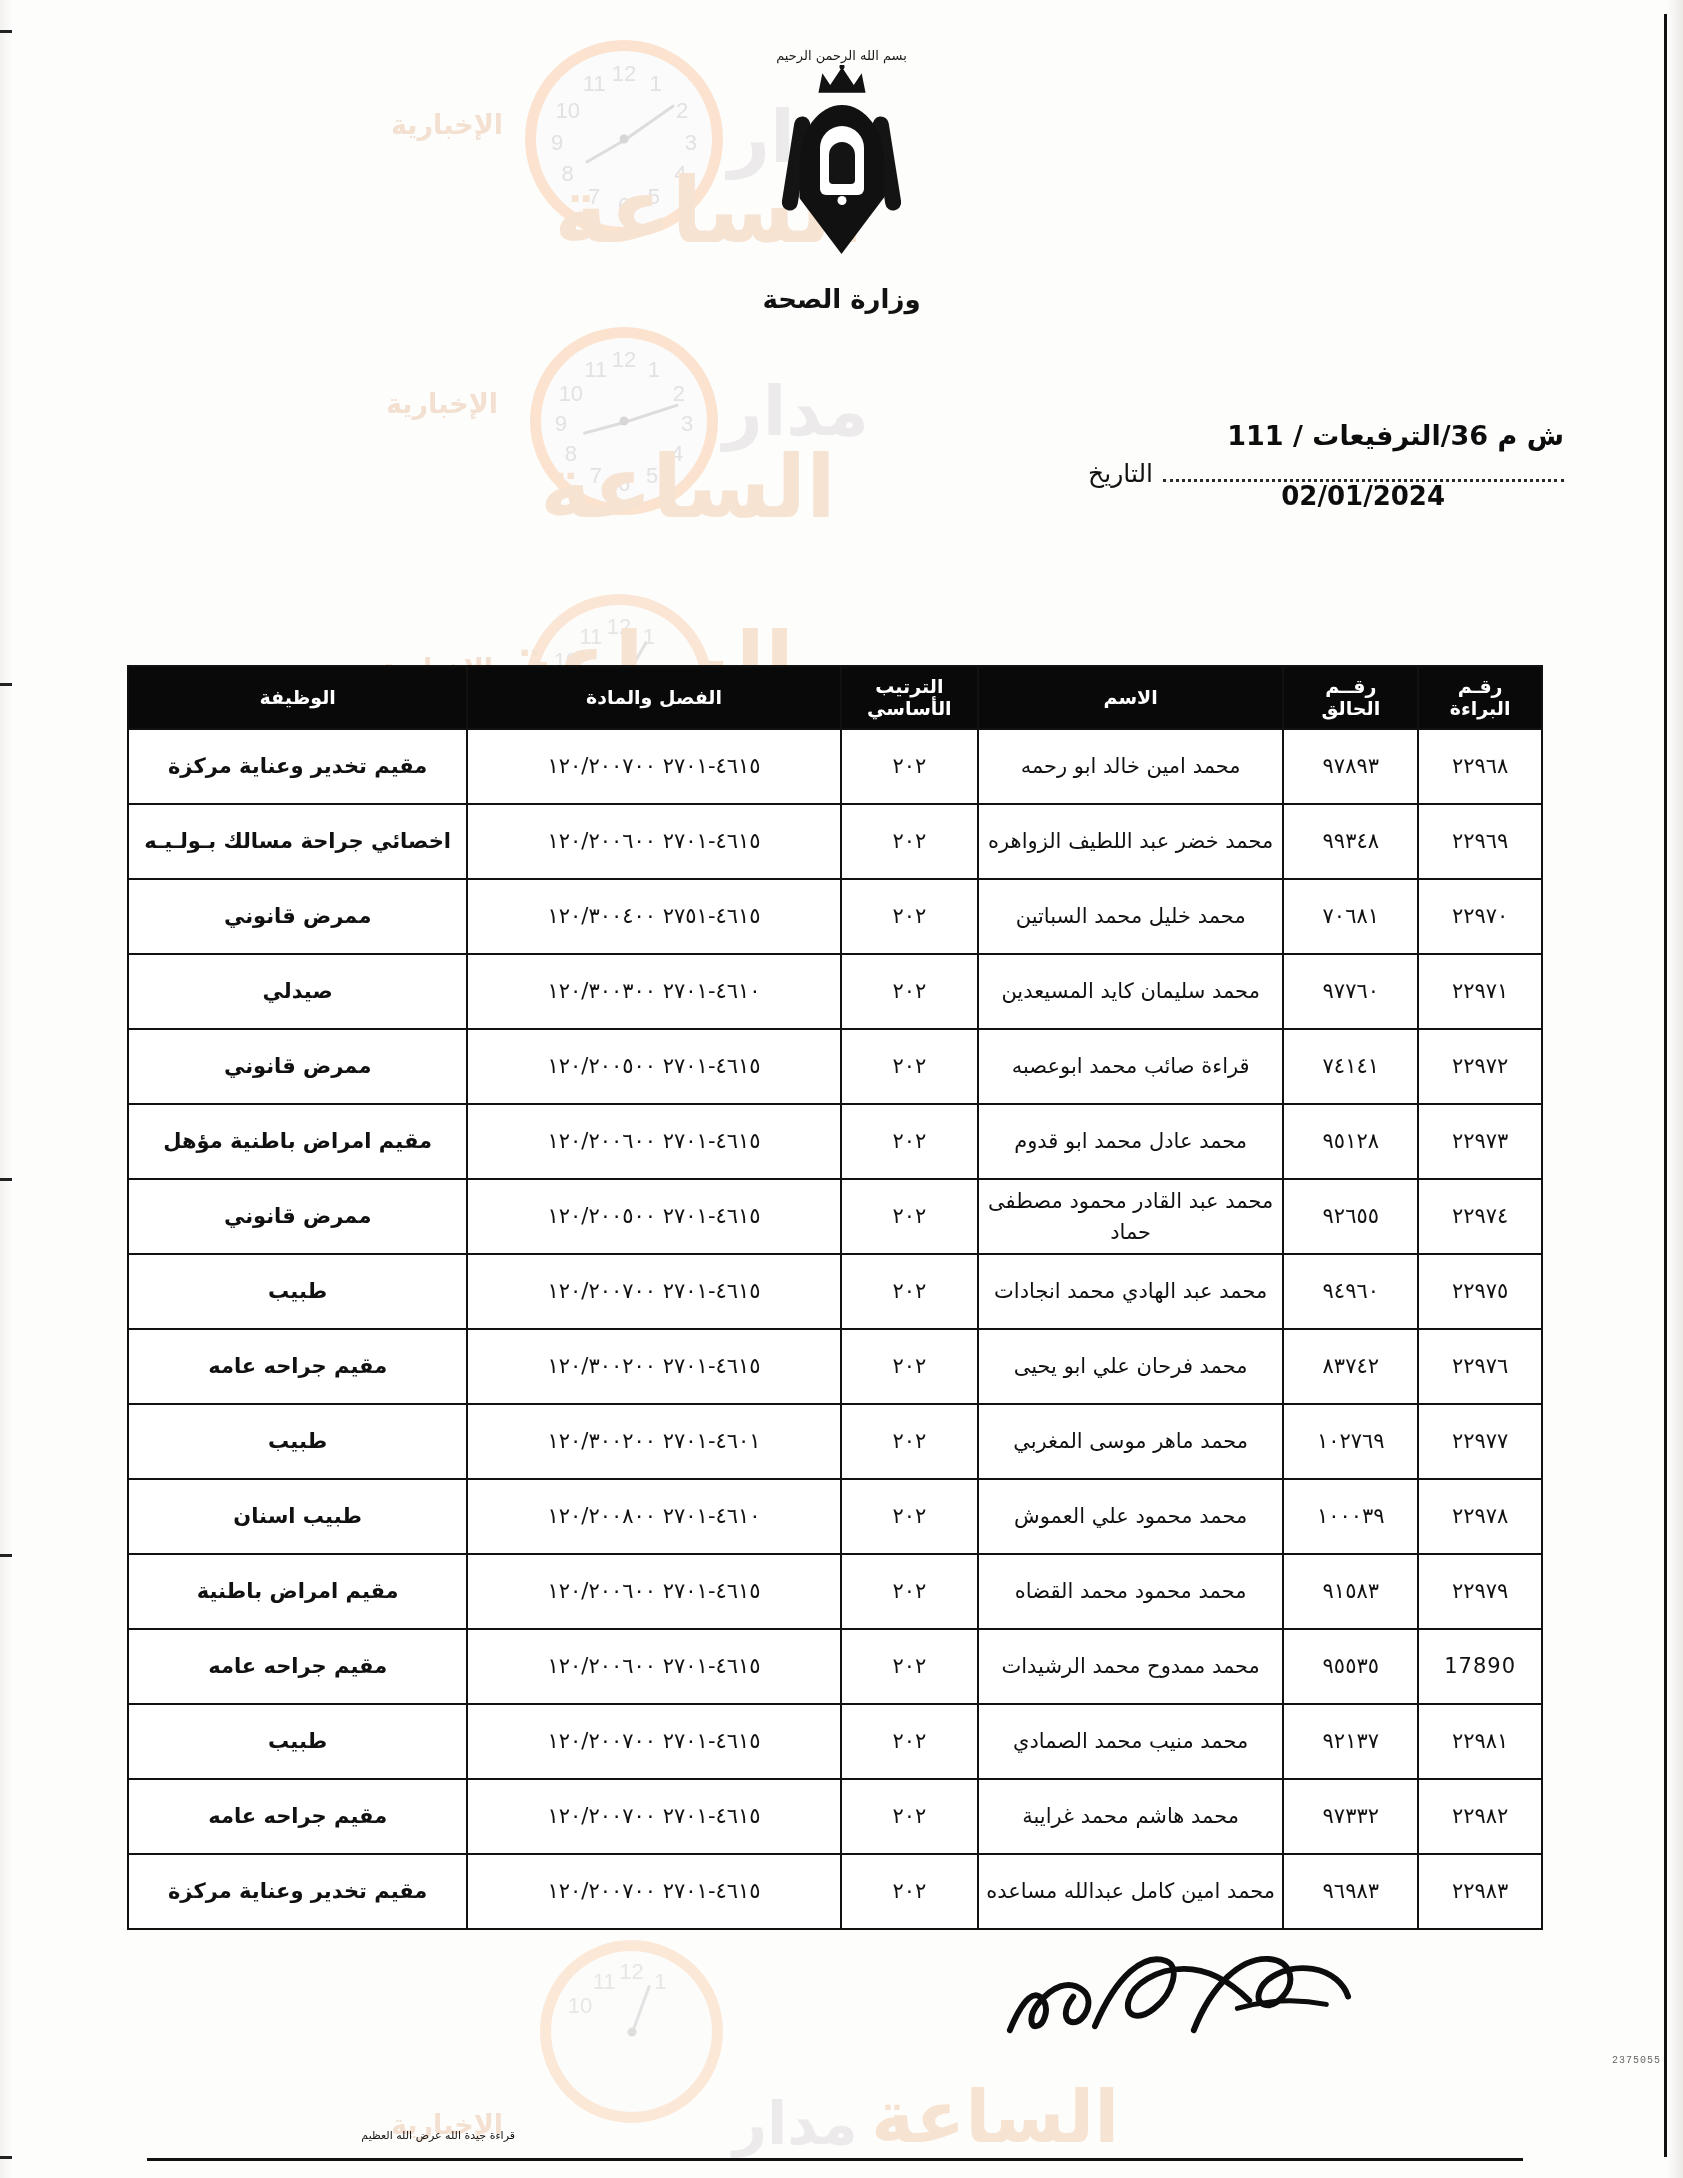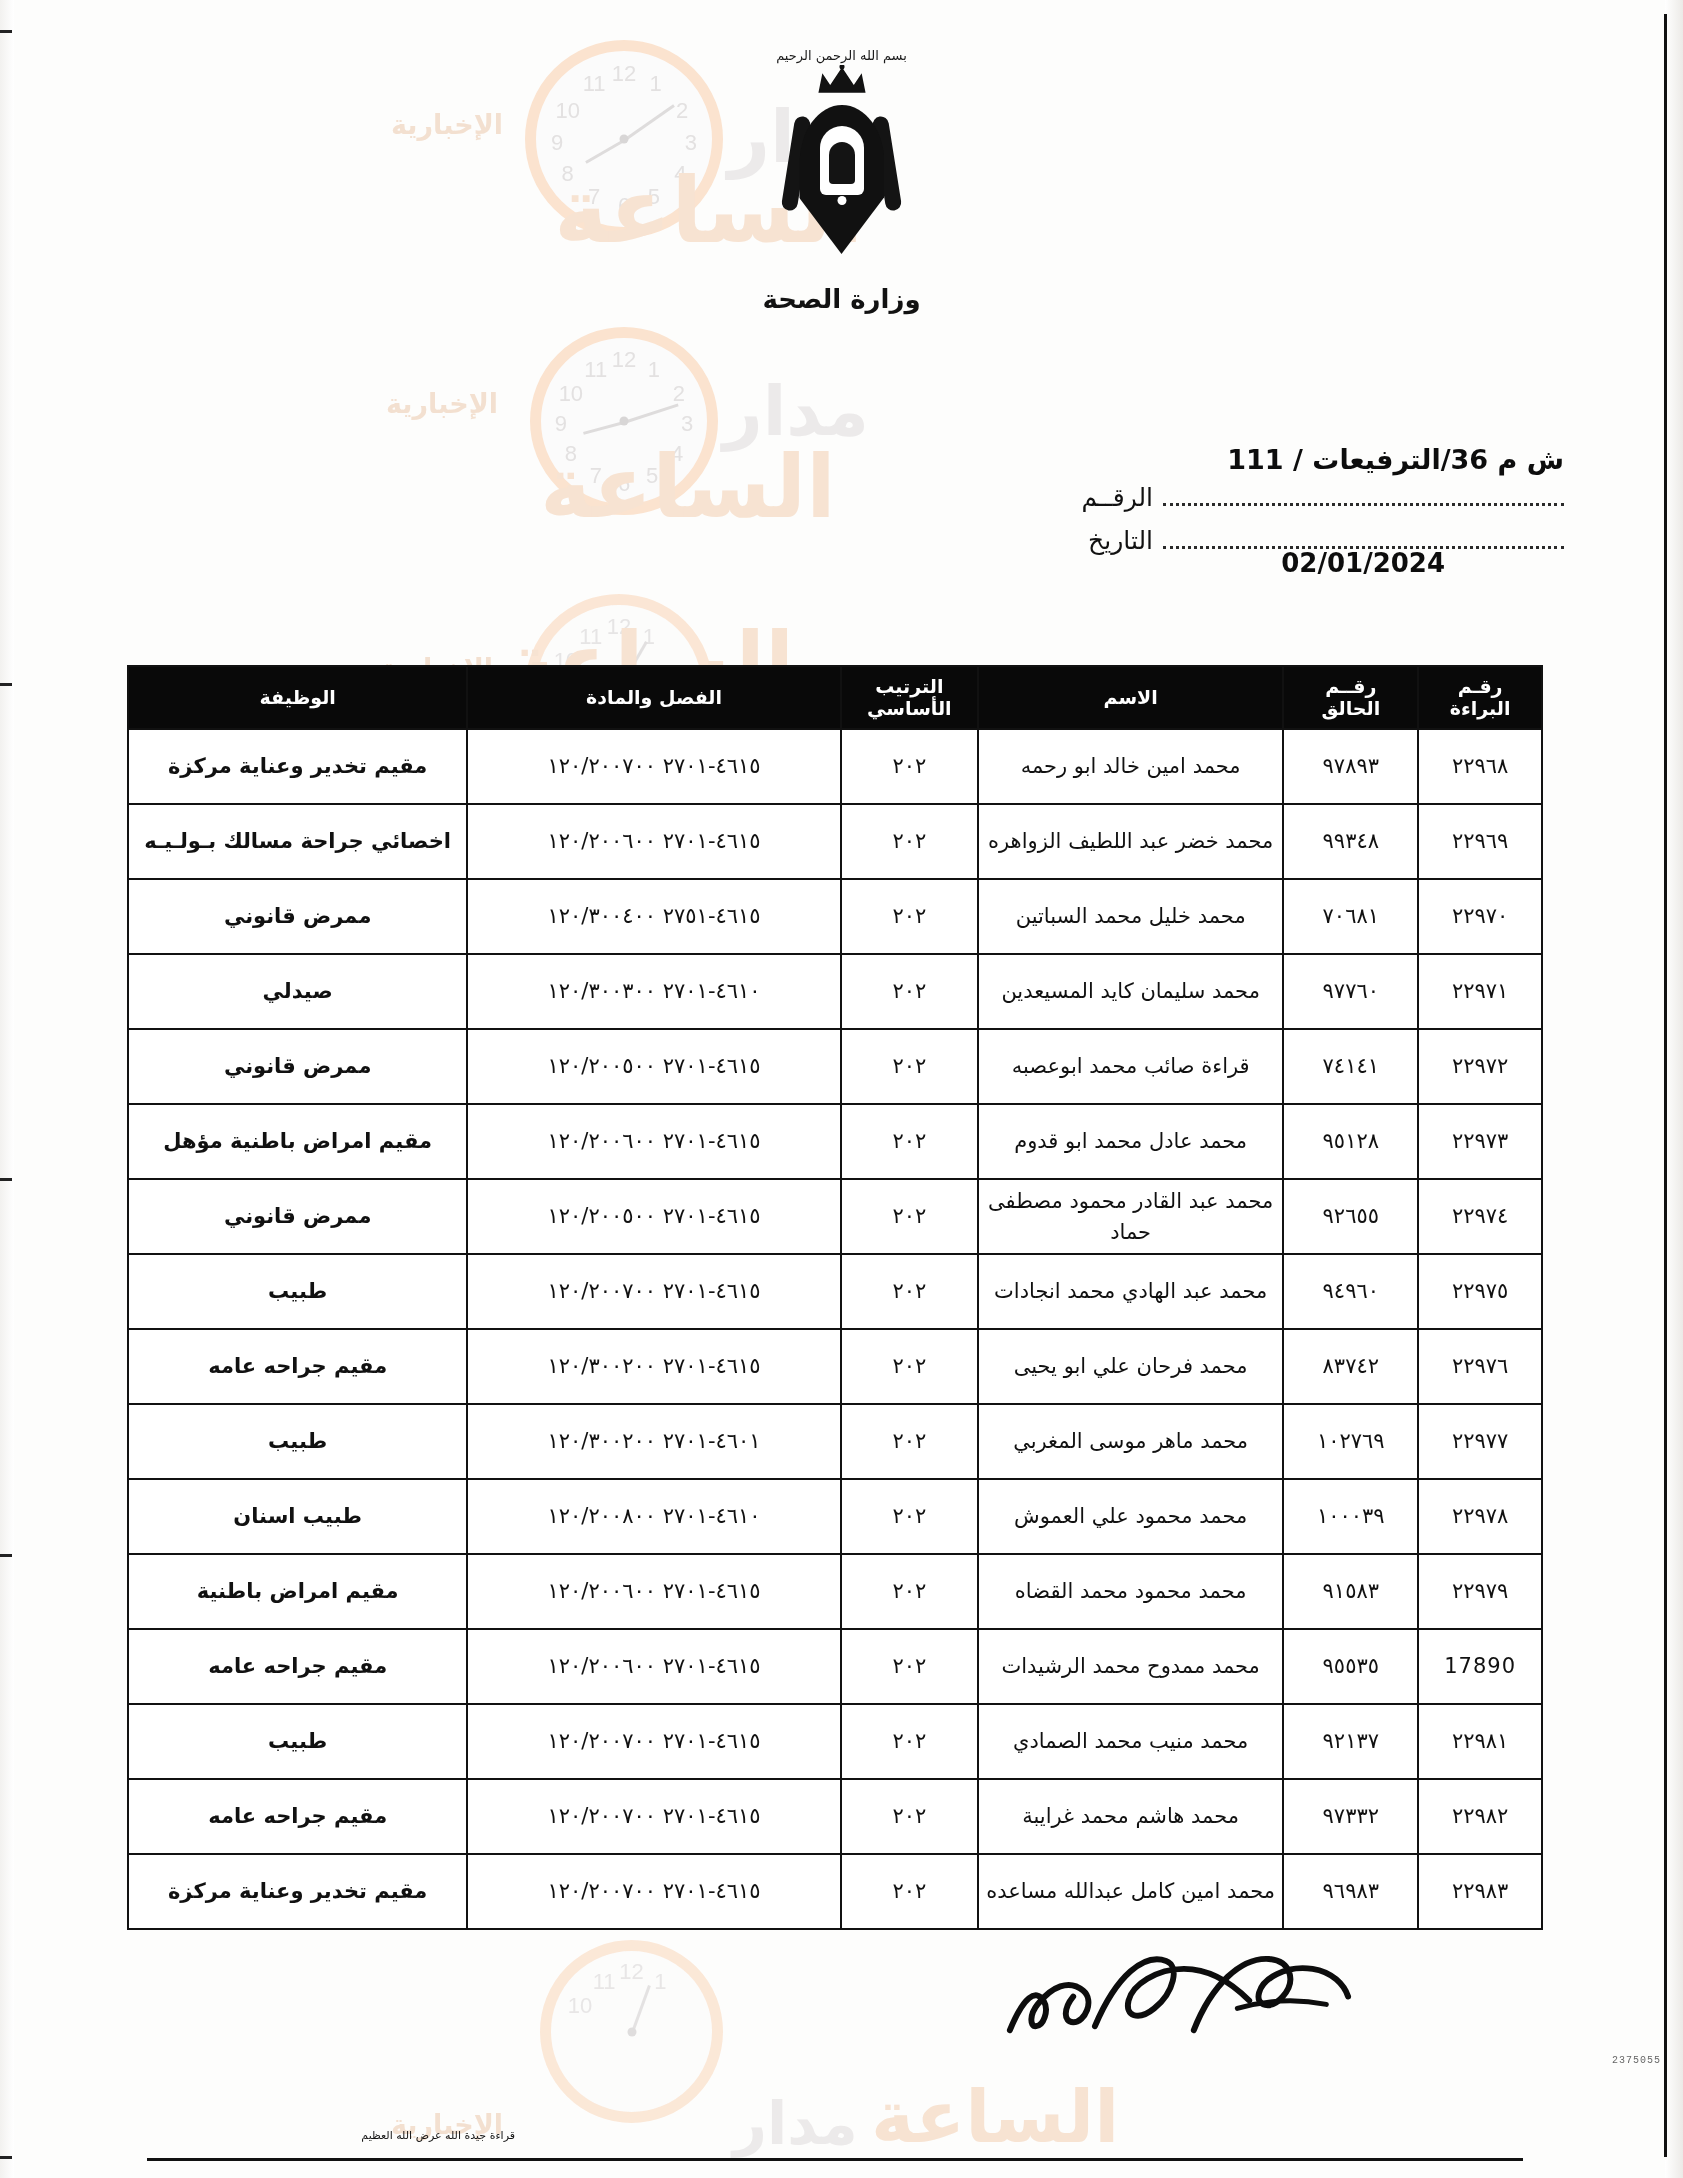--- a/index.html
+++ b/index.html
@@ -114,21 +114,21 @@
     position:absolute;left:50%;top:131px;transform:translateX(-50%);
     width:9px;height:9px;background:#fff;border-radius:50%;
   }
   .ministry{
     margin-top:6px;font-size:26px;color:#121212;font-weight:bold;
     font-family:"DejaVu Sans",sans-serif;
   }
 
   
   .refblock{
-    position:absolute;right:119px;top:444px;width:515px;
+    position:absolute;right:119px;top:420px;width:515px;
     text-align:left;
     direction:rtl;
   }
   .ref-title{
     font-size:27px;font-weight:bold;color:#0d0d0d;text-align:right;
     margin-bottom:8px;
   }
   .ref-line{
     display:flex;align-items:baseline;justify-content:flex-start;
     flex-direction:row-reverse;
@@ -358,24 +358,20 @@
       <div class="shield-inner"></div>
       <div class="shield-inner2"></div>
       <div class="dot-b"></div>
     </div>
     <div class="ministry">وزارة الصحة</div>
   </div>
 
   <div class="refblock">
     <div class="ref-title">ش م 36/الترفيعات / 111</div>
 
-    <div class="ref-line">
-      <span class="ref-label">الرقــم</span>
-      <span class="ref-dots"></span>
-    </div>
 
     <div class="ref-line" style="position:relative">
       <span class="ref-label">التاريخ</span>
       <span class="ref-dots"></span>
       <span class="ref-val" style="right:119px;top:22px">02/01/2024</span>
     </div>
 
   </div>
 
   <table class="promo">

